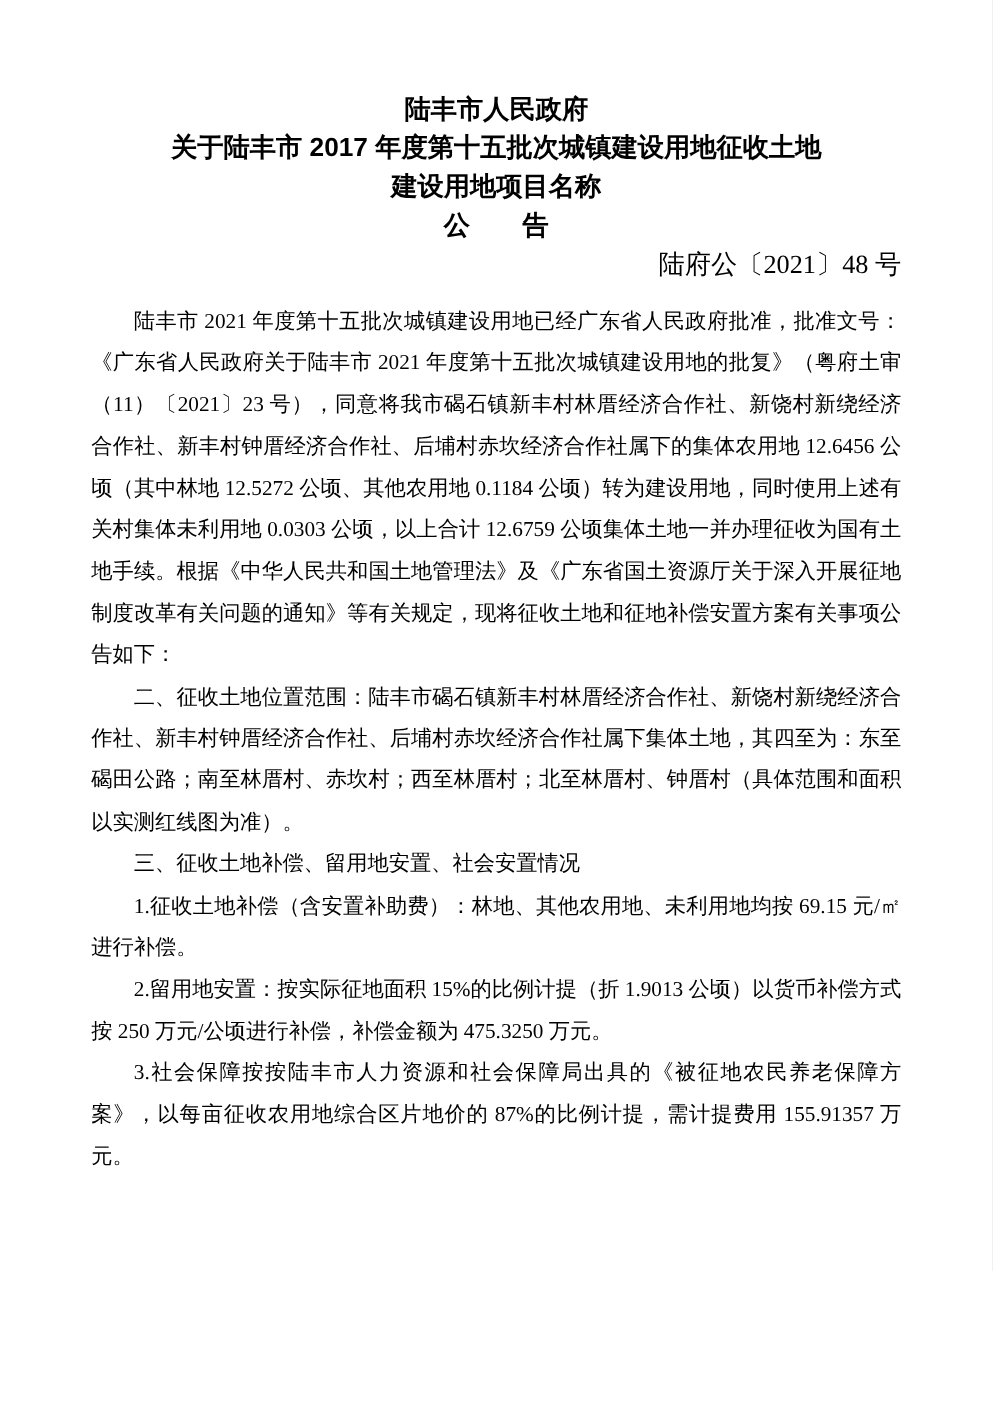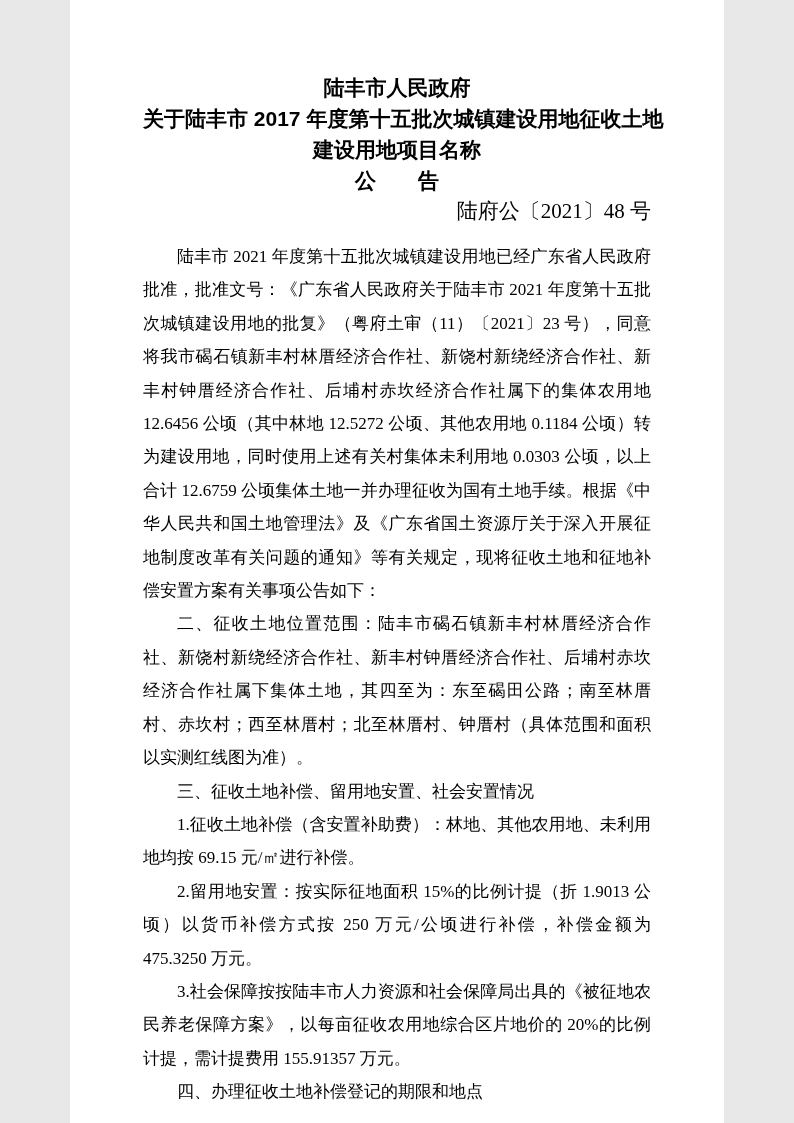--- a/index.html
+++ b/index.html
@@ -2,21 +2,21 @@
 <html><head>
 <meta charset="utf-8">
 <style>
   html, body {
     margin: 0;
     padding: 0;
     background: #e8e8e8;
   }
   .page {
     position: relative;
-    width: 654px;
+    width: 794px;
     height: 1123px;
     margin: 0 auto;
     background: #ffffff;
     color: #000000;
     box-sizing: border-box;
     padding: 72px 73px 0 73px;
     overflow: hidden;
   }
   .doc-header {
     text-align: center;
@@ -64,16 +64,15 @@
     <h1 class="title-line">公　　告</h1>
     <div class="doc-number">陆府公〔2021〕48 号</div>
   </header>
 
   <main class="doc-body">
       <p class="para">陆丰市 2021 年度第十五批次城镇建设用地已经广东省人民政府批准，批准文号：《广东省人民政府关于陆丰市 2021 年度第十五批次城镇建设用地的批复》（粤府土审（11）〔2021〕23 号），同意将我市碣石镇新丰村林厝经济合作社、新饶村新绕经济合作社、新丰村钟厝经济合作社、后埔村赤坎经济合作社属下的集体农用地 12.6456 公顷（其中林地 12.5272 公顷、其他农用地 0.1184 公顷）转为建设用地，同时使用上述有关村集体未利用地 0.0303 公顷，以上合计 12.6759 公顷集体土地一并办理征收为国有土地手续。根据《中华人民共和国土地管理法》及《广东省国土资源厅关于深入开展征地制度改革有关问题的通知》等有关规定，现将征收土地和征地补偿安置方案有关事项公告如下：</p>
       <p class="para">二、征收土地位置范围：陆丰市碣石镇新丰村林厝经济合作社、新饶村新绕经济合作社、新丰村钟厝经济合作社、后埔村赤坎经济合作社属下集体土地，其四至为：东至碣田公路；南至林厝村、赤坎村；西至林厝村；北至林厝村、钟厝村（具体范围和面积以实测红线图为准）。</p>
       <p class="para">三、征收土地补偿、留用地安置、社会安置情况</p>
       <p class="para">1.征收土地补偿（含安置补助费）：林地、其他农用地、未利用地均按 69.15 元/㎡进行补偿。</p>
       <p class="para">2.留用地安置：按实际征地面积 15%的比例计提（折 1.9013 公顷）以货币补偿方式按 250 万元/公顷进行补偿，补偿金额为 475.3250 万元。</p>
-      <p class="para">3.社会保障按按陆丰市人力资源和社会保障局出具的《被征地农民养老保障方案》，以每亩征收农用地综合区片地价的 20%的比例计提，需计提费用 155.91357 万元。</p>
-      <p class="para">四、办理征收土地补偿登记的期限和地点</p>
+      <p class="para">3.社会保障按按陆丰市人力资源和社会保障局出具的《被征地农民养老保障方案》，以每亩征收农用地综合区片地价的 87%的比例计提，需计提费用 155.91357 万元。</p>
     </main>
 </div>
 
 </body></html>

